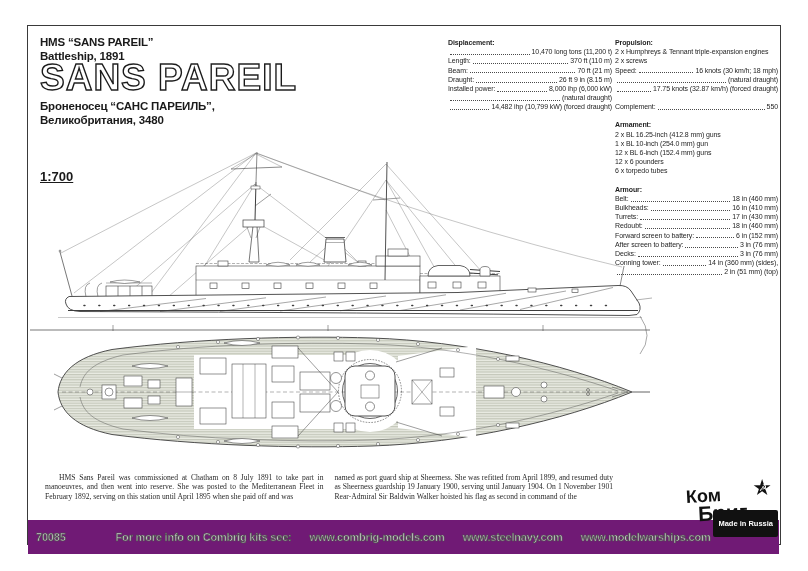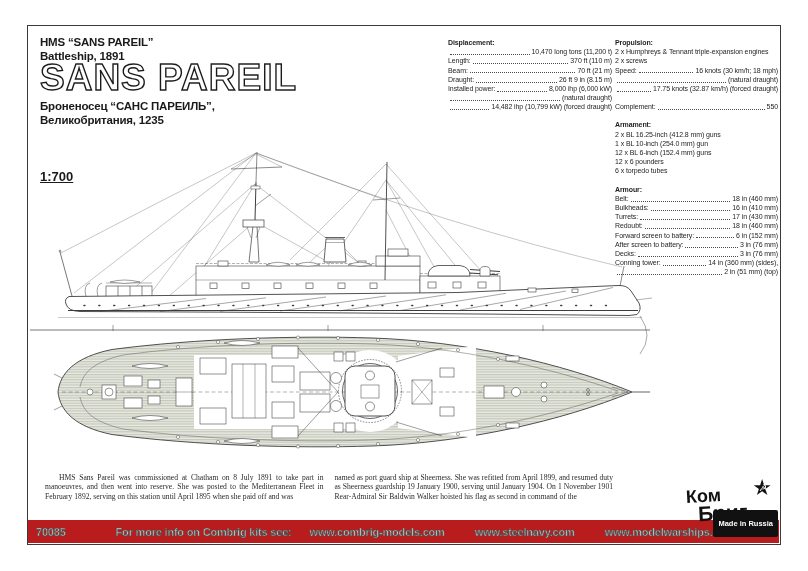--- a/index.html
+++ b/index.html
@@ -28,21 +28,21 @@
 
   
   #ship-svg{position:absolute;left:28px;top:140px;}
 
   
   #history{position:absolute;left:45px;top:473px;width:568px;display:flex;gap:11px;}
   .hist-col{flex:1;font-family:"Liberation Serif",serif;font-size:7.6px;line-height:9.3px;text-align:justify;color:#2a2a2a;}
   .hist-col.first{text-indent:14px;}
 
   
-  #footer-bar{position:absolute;left:28px;top:520px;width:751px;height:23px;background:#b91c1c;display:flex;align-items:center;}
+  #footer-bar{position:absolute;left:28px;top:520px;width:751px;height:34px;background:#701a75;display:flex;align-items:center;}
   .outline-txt{font-weight:bold;font-size:11px;letter-spacing:-0.2px;color:#cfcfcf;-webkit-text-stroke:0.7px #4f4f4f;white-space:nowrap;}
   #f-kit{margin-left:8px;}
   #f-tag{margin-left:16px;padding-left:34px;}
   .f-link{margin-left:18px;}
 
   
   #logo{position:absolute;left:678px;top:481px;width:100px;height:62px;z-index:5;}
   #logo .l1{position:absolute;left:8px;top:6px;font-weight:bold;font-size:18px;line-height:18px;color:#111;transform:rotate(-3deg);}
   #logo .l2{position:absolute;left:20px;top:21px;font-weight:bold;font-size:21px;line-height:21px;color:#111;transform:rotate(-3deg);}
   #logo .star{position:absolute;right:6px;top:-4px;font-size:22px;color:#111;line-height:22px;}
@@ -51,21 +51,21 @@
 </style>
 </head>
 <body>
 
 <div class="sheet-border"></div>
 
 <div class="hdr kit-line" id="kit-en1">HMS “SANS PAREIL”</div>
 <div class="hdr kit-line" id="kit-en2">Battleship, 1891</div>
 <div class="hdr" id="big-title">SANS PAREIL</div>
 <div class="hdr kit-line" id="kit-ru1">Броненосец “САНС ПАРЕИЛЬ”,</div>
-<div class="hdr kit-line" id="kit-ru2">Великобритания, 1235</div>
+<div class="hdr kit-line" id="kit-ru2">Великобритания, 3480</div>
 <div class="hdr" id="scale">1:700</div>
 
 <div class="spec-col" id="col-disp">
     <div class="spec-row head">Displacement:</div>
     <div class="spec-row v">
       <span class="lead"></span>
       <span class="val">10,470 long tons (11,200 t)</span>
     </div>
     <div class="spec-row kv">
       <span>Length:</span>
@@ -394,21 +394,21 @@
 </svg>
 
 <div id="history">
     <div class="hist-col first">HMS Sans Pareil was commissioned at Chatham on 8 July 1891 to take part in manoeuvres, and then went into reserve. She was posted to the Mediterranean Fleet in February 1892, serving on this station until April 1895 when she paid off and was</div>
     <div class="hist-col">named as port guard ship at Sheerness. She was refitted from April 1899, and resumed duty as Sheerness guardship 19 January 1900, serving until January 1904. On 1 November 1901 Rear-Admiral Sir Baldwin Walker hoisted his flag as second in command of the</div>
   </div>
 
 <div id="footer-bar">
   <span class="outline-txt" id="f-kit">70085</span>
   <span class="outline-txt" id="f-tag">For more info on Combrig kits see:</span>
-  <span id="footer-links" style="display:flex;gap:12px;">
+  <span id="footer-links" style="display:flex;">
       <span class="outline-txt f-link">www.combrig-models.com</span>
       <span class="outline-txt f-link">www.steelnavy.com</span>
       <span class="outline-txt f-link">www.modelwarships.com</span>
     </span>
 </div>
 
 <div id="logo">
   <span class="star">★</span>
   <span class="sickle">☭</span>
   <span class="l1">Ком</span>

